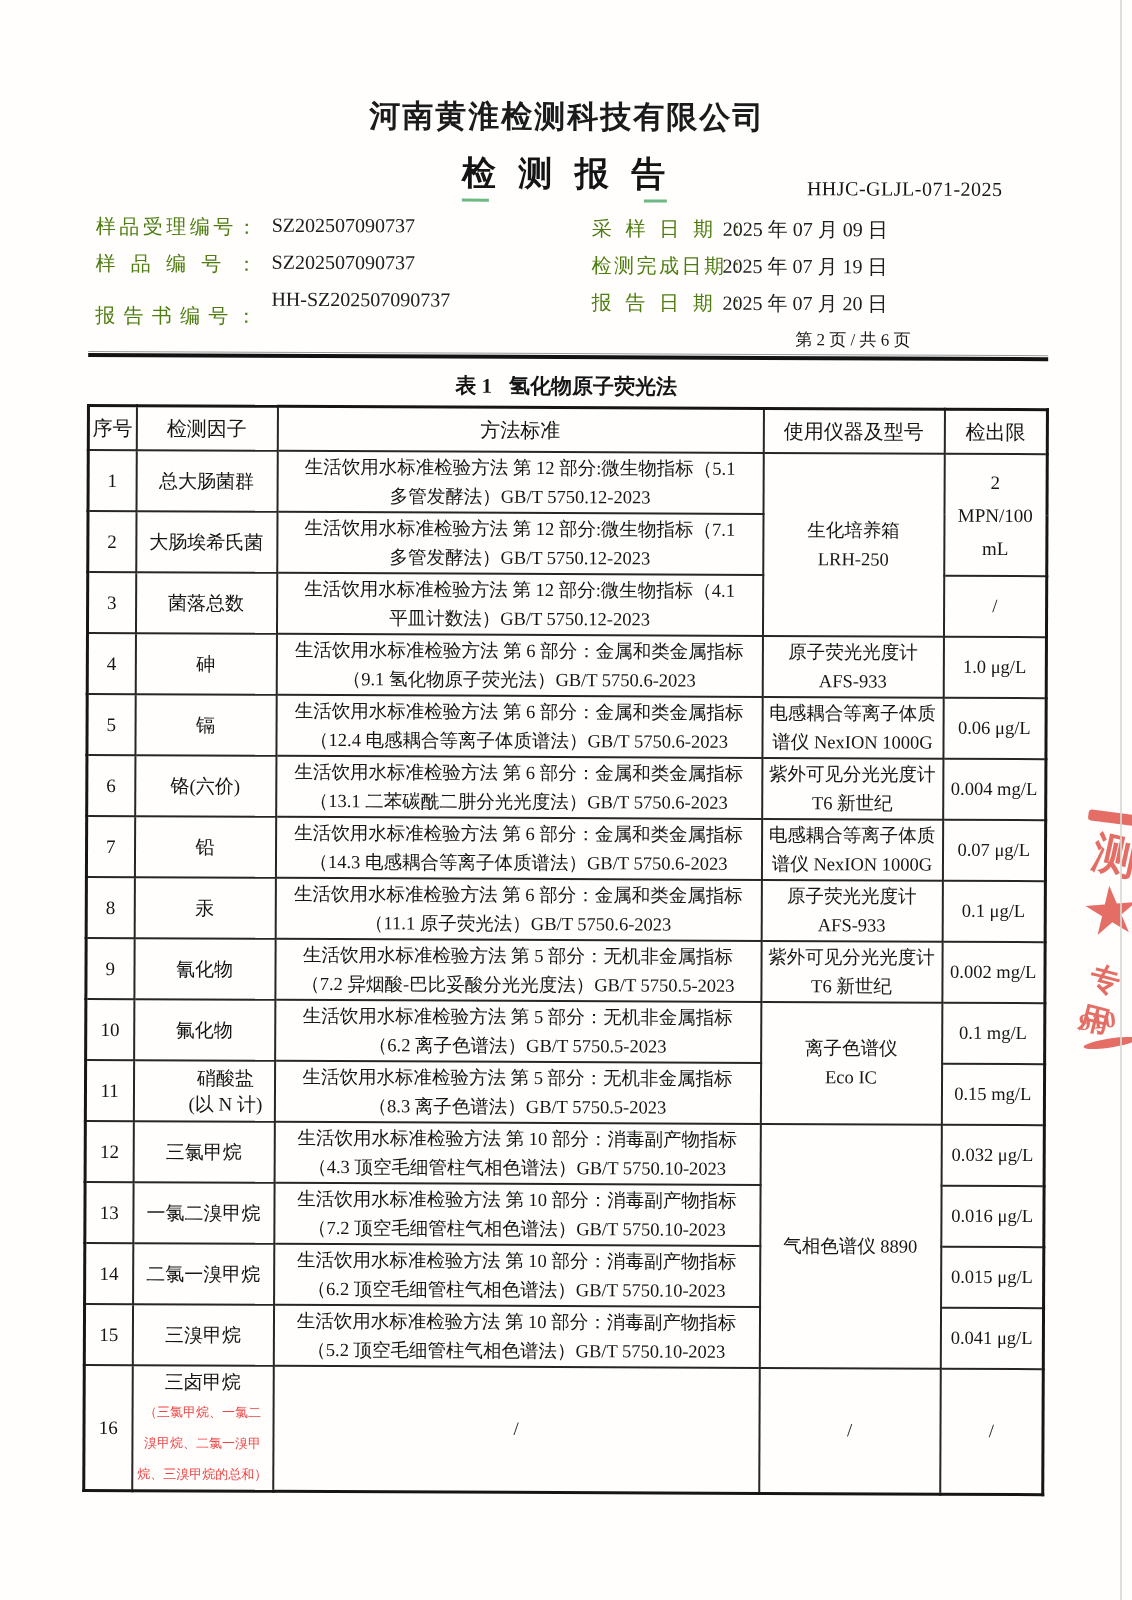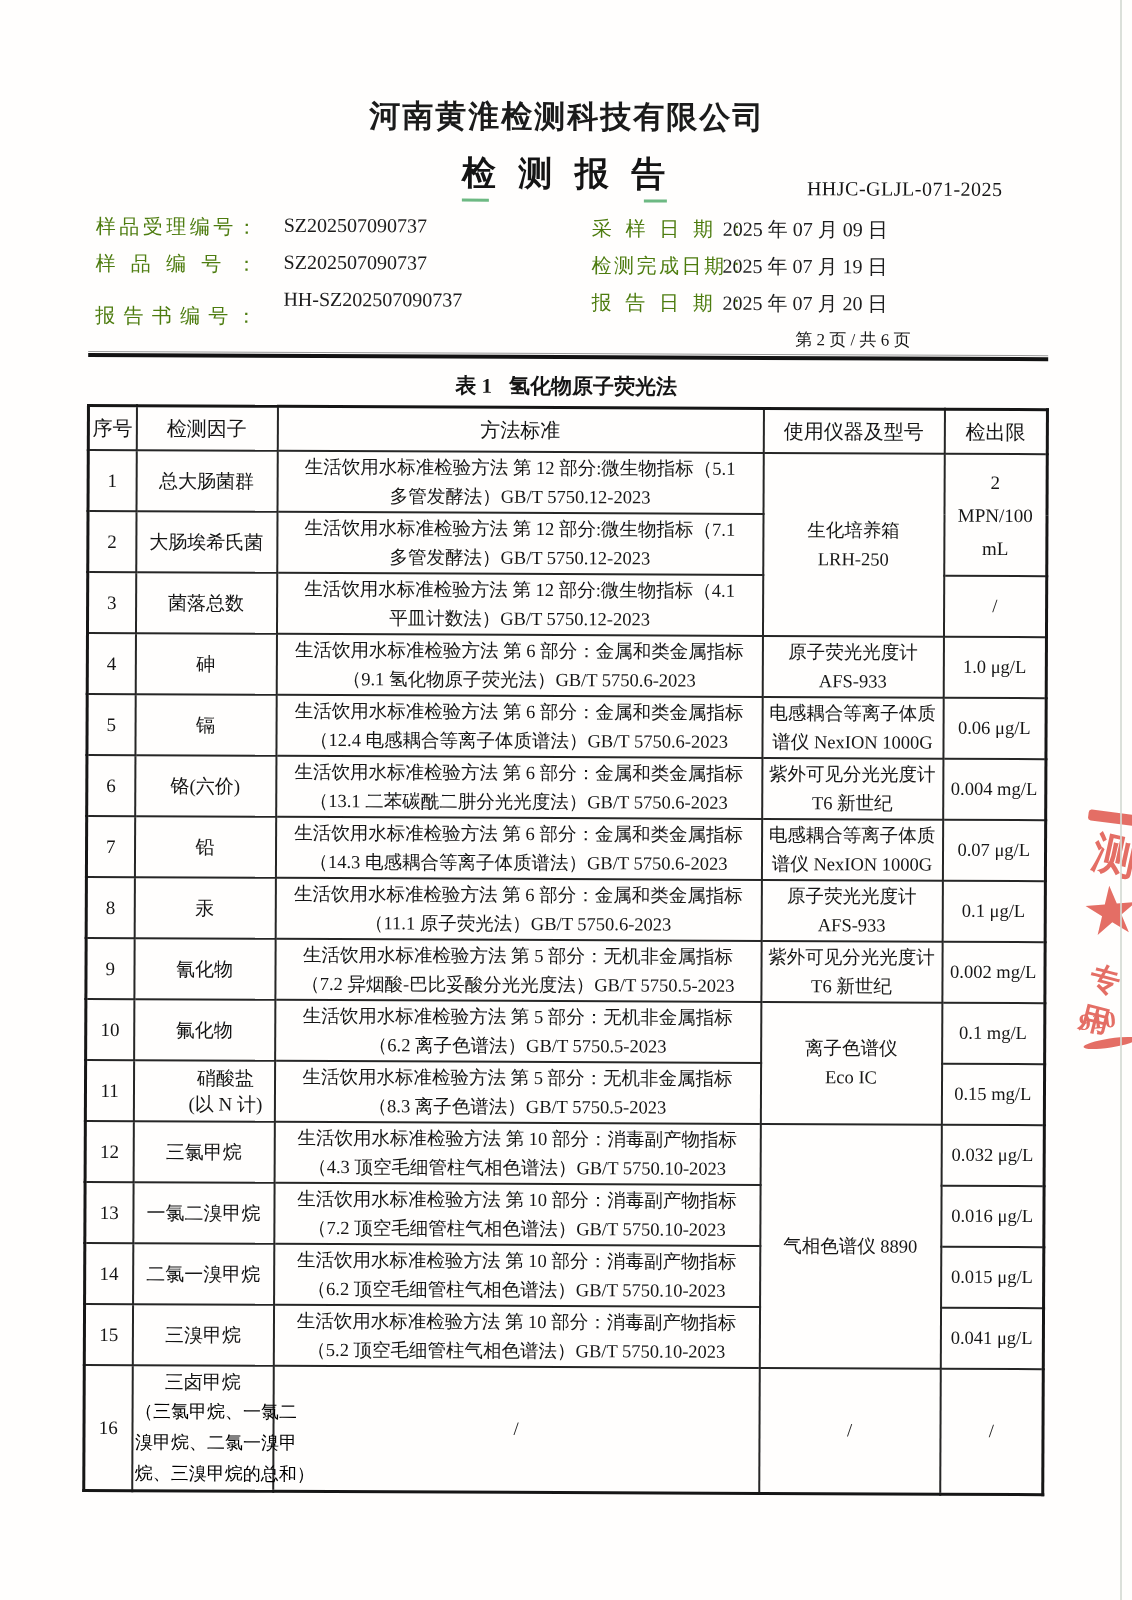--- a/index.html
+++ b/index.html
@@ -13,21 +13,21 @@
     font-size:31px;font-weight:bold;letter-spacing:2px;color:#1b1b1b;}
   .rtitle{position:absolute;top:149px;left:0;width:100%;text-align:center;
     font-size:34px;font-weight:bold;letter-spacing:7px;color:#141414;}
   .gline{position:absolute;height:3px;background:#2f9b4f;opacity:.7;}
   .rcode{position:absolute;top:174px;left:806px;font-size:20px;letter-spacing:.5px;}
 
   .lbl{position:absolute;font-size:20px;color:#4d7c0f;text-align:justify;text-align-last:justify;}
   .lbl.l{left:95px;width:161px;}
   .lbl.r{left:558px;width:155px;margin-left:33px;}
   .val{position:absolute;font-size:20px;color:#1c1c1c;white-space:nowrap;}
-  .val.l{left:283px;}
+  .val.l{left:271px;}
   .val.r{left:722px;}
 
   .pageind{position:absolute;top:325px;left:795px;width:215px;text-align:left;font-size:17px;}
 
   .rule{position:absolute;top:351px;left:88px;width:960px;}
   .rule-thin{height:1px;background:#9a9a9a;}
   .rule-thick{height:4px;background:#131313;margin-top:1px;}
 
   .ttitle{position:absolute;top:370px;left:0;width:100%;text-align:center;
     font-size:21px;font-weight:bold;color:#151515;}
@@ -40,21 +40,21 @@
   table.t th{height:42px;font-size:20px;}
   tr.r{height:61px;}
   tr.rx{height:122px;}
   .no{font-size:19px;}
   .fac{font-size:19px;line-height:26px;padding-left:43px;}
   .ml{font-size:18.5px;line-height:29px;white-space:nowrap;}
   .inst{font-size:18.5px;line-height:29px;white-space:nowrap;}
   .limv{font-size:18.5px;white-space:nowrap;}
   .limline{font-size:19px;line-height:33px;white-space:nowrap;}
   .fac16{font-size:19px;line-height:28px;margin-top:2px;}
-  .sub16{font-size:18px;line-height:31px;color:#000000;white-space:nowrap;}
+  .sub16{font-size:13px;line-height:31px;color:#ef4444;white-space:nowrap;}
 
   .stamp{position:absolute;left:1082px;top:806px;width:60px;height:250px;color:#e0564b;opacity:.85;}
   .stamp>div{position:absolute;}
   .s-bar{left:8px;top:2px;width:52px;height:11px;background:#e0564b;border-radius:3px;transform:rotate(7deg);}
   .s-char{left:13px;top:16px;font-size:44px;font-weight:bold;transform:rotate(12deg);}
   .s-star{left:2px;top:62px;font-size:66px;transform:rotate(-5deg);}
   .s-mid{left:5px;top:152px;font-size:30px;font-weight:bold;letter-spacing:4px;transform:rotate(14deg);}
   .s-dig{left:0px;top:198px;font-size:23px;font-weight:bold;letter-spacing:1px;transform:rotate(-6deg);}
   .s-arc{left:4px;top:228px;width:54px;height:9px;background:#e0564b;border-radius:50%;transform:rotate(-9deg);}
 

